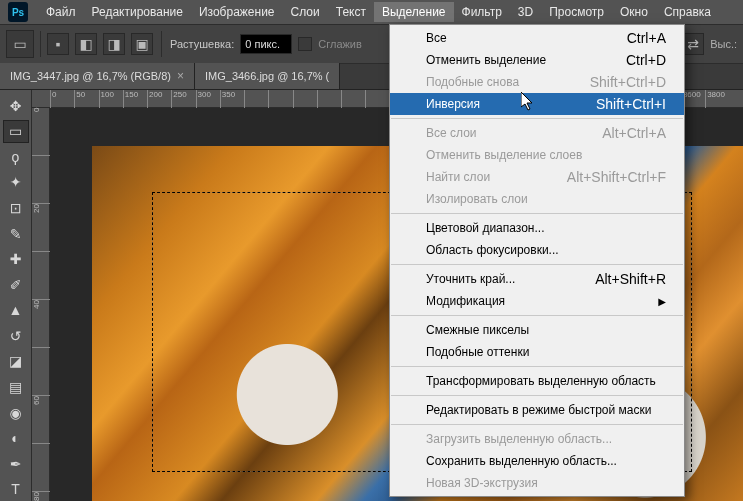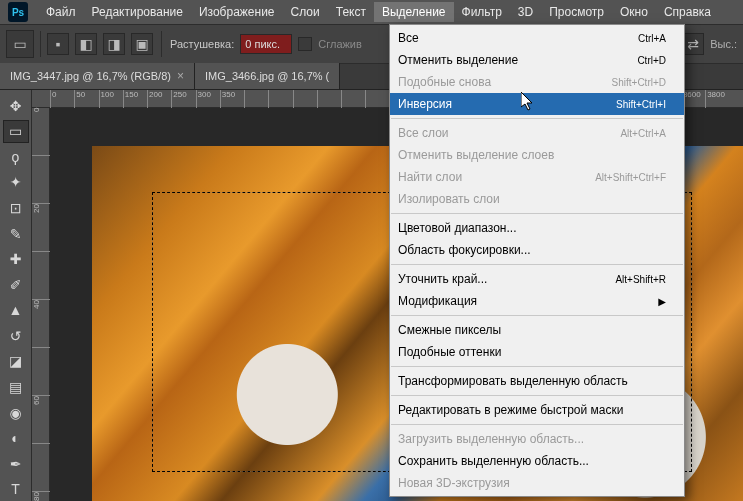--- a/index.html
+++ b/index.html
@@ -7,21 +7,21 @@
   
   .menubar { height: 24px; background: #535353; display: flex; align-items: center; padding: 0 8px; gap: 2px; }
   .ps-logo { width: 20px; height: 20px; background: #001628; border-radius: 3px; display: flex; align-items: center; justify-content: center; color: #2fc2ef; font-weight: bold; font-size: 10px; margin-right: 8px; }
   .menu-item { color: #e8e8e8; font-size: 12px; padding: 3px 8px; cursor: pointer; }
   .menu-item.active { background: #737373; color: #fff; }
   
   .optbar { height: 40px; background: #424242; border-top: 1px solid #2c2c2c; border-bottom: 1px solid #2c2c2c; display: flex; align-items: center; padding: 0 6px; gap: 6px; }
   .opt-icon { width: 28px; height: 28px; background: #3a3a3a; border: 1px solid #282828; display:flex;align-items:center;justify-content:center;color:#bbb;font-size:14px; }
   .opt-icon.small { width: 22px; height: 22px; }
   .opt-label { color: #c8c8c8; font-size: 11px; }
-  .opt-input { width: 52px; height: 20px; background: #7f1d1d; border: 1px solid #282828; color: #ddd; font-size: 11px; padding: 0 4px; }
+  .opt-input { width: 52px; height: 20px; background: #000000; border: 1px solid #282828; color: #ddd; font-size: 11px; padding: 0 4px; }
   .opt-check { width: 14px; height: 14px; background: #3a3a3a; border: 1px solid #282828; display:inline-block; vertical-align:middle; }
   .opt-text-dim { color: #8a8a8a; font-size: 11px; }
   
   .tabbar { height: 26px; background: #3a3a3a; display: flex; align-items: flex-end; border-bottom: 1px solid #222; }
   .doc-tab { height: 26px; background: #535353; color: #ddd; font-size: 11px; padding: 5px 10px; border-right: 1px solid #222; display:flex;align-items:center;gap:6px; }
   .doc-tab .x { color:#aaa; font-size:12px; cursor:pointer; }
   
   .main { position: relative; display:flex; height: calc(501px - 24px - 40px - 26px); }
   .toolbox { width: 32px; background: #535353; border-right: 1px solid #2c2c2c; display:flex; flex-direction:column; align-items:center; padding-top:4px; gap:2px; }
   .tool { width: 26px; height: 24px; display:flex;align-items:center;justify-content:center; color:#d8d8d8; font-size:14px; border:1px solid transparent; }
@@ -36,26 +36,26 @@
   .canvas { position:absolute; left:60px; top:56px; right:0; bottom:0;
     background:
       radial-gradient(circle at 30% 70%, #e8e2da 0 50px, transparent 51px),
       radial-gradient(circle at 60% 78%, #dcd7cf 0 70px, transparent 71px),
       radial-gradient(circle at 85% 82%, #d8d3ca 0 60px, transparent 61px),
       linear-gradient(130deg, #7a4a16 0%, #c97a1a 15%, #e89a2c 25%, #b86515 30%, #d88a22 40%, #6b3f10 45%, #d98f2a 55%, #3a6fa8 60%, #2e5d92 63%, #d4821e 68%, #b3681a 75%, #e09030 82%, #8a5215 90%, #c37820 100%);
   }
   .marquee { position:absolute; left:120px; top:102px; width:540px; height:280px; border:1px dashed #fff; outline:1px dashed #000; outline-offset:-1px; pointer-events:none; }
   
   .dropdown { position:absolute; left:389px; top:24px; width:296px; background:#f0f0f0; border:1px solid #8a8a8a; box-shadow: 4px 4px 10px rgba(0,0,0,0.5); z-index:100; padding:2px 0; }
-  .dd-item { height:22px; display:flex; align-items:center; padding:0 18px 0 8px; font-size:12px; color:#000; justify-content:space-between; }
+  .dd-item { height:22px; display:flex; align-items:center; padding:0 18px 0 36px; font-size:12px; color:#000; justify-content:space-between; }
   .dd-item.disabled { color:#9a9a9a; }
   .dd-item.hover { background:#256bb0; color:#fff; }
   .dd-sep { height:1px; background:#c8c8c8; margin:3px 1px; }
   .dd-arrow { font-size:10px; color:#000; }
-  .shortcut { font-size:10px; }
+  .shortcut { font-size:14px; }
   
   .cursor { position:absolute; left:521px; top:92px; z-index:200; pointer-events:none; }
   .cursor svg { display:block; }
   
   .wys { color:#b0b0b0; font-size:11px; }
 </style>
 </head>
 <body>
 
 <div class="menubar">

